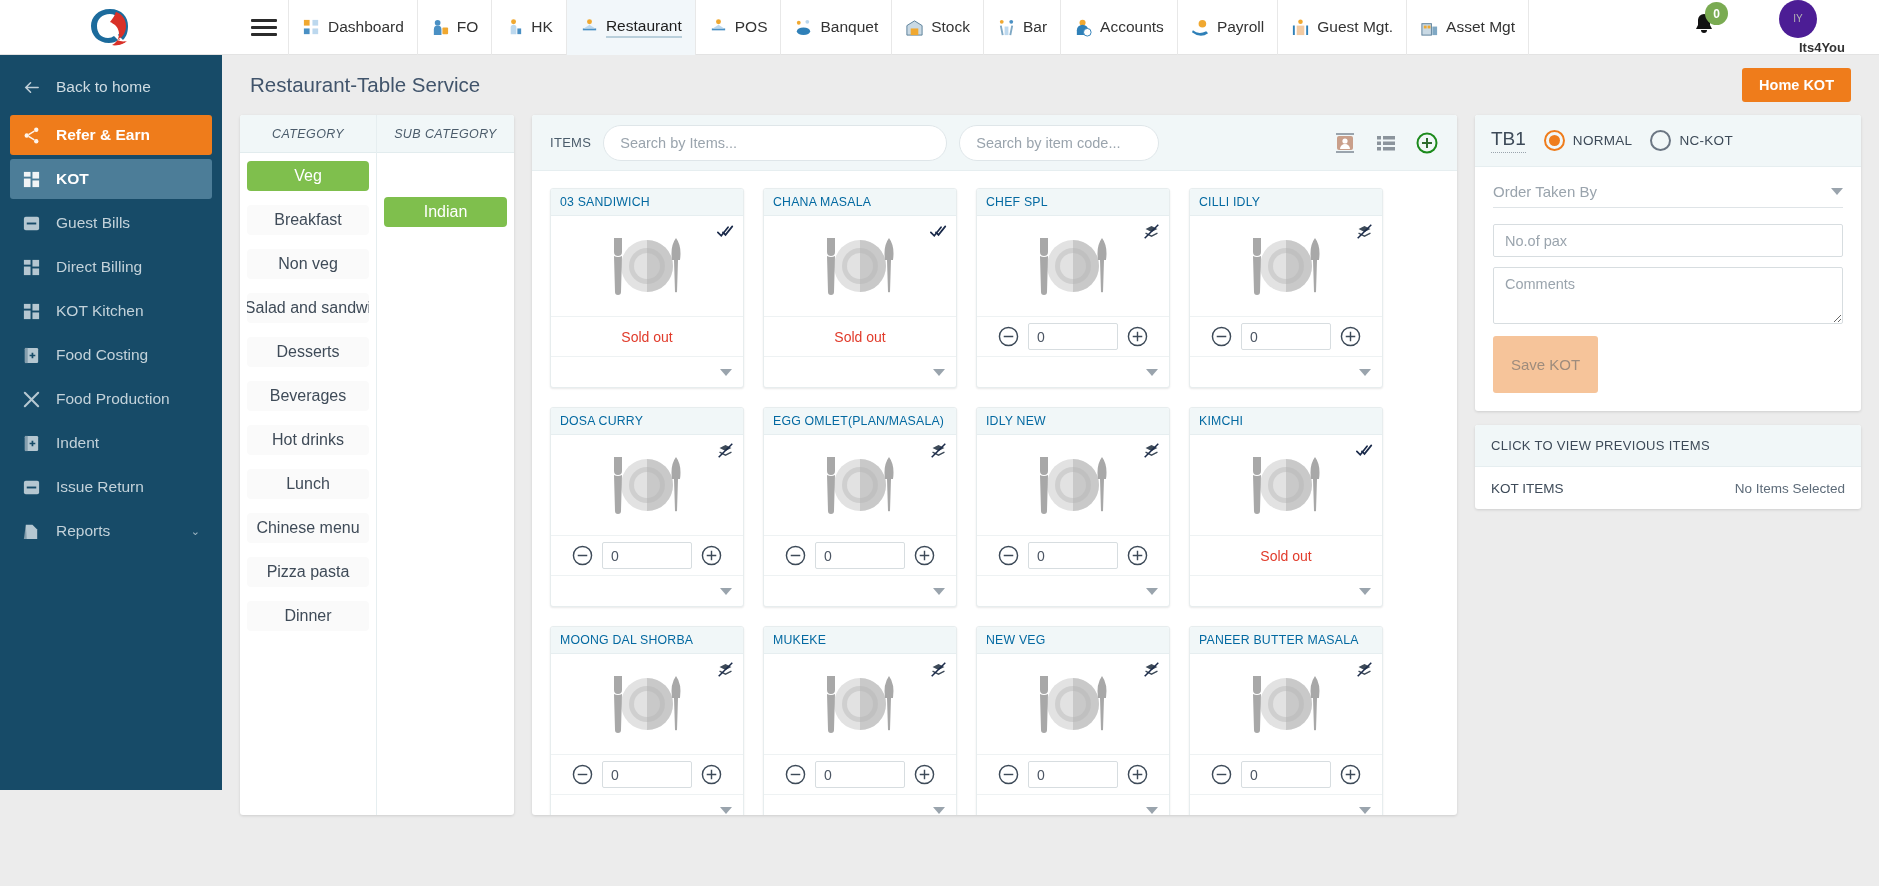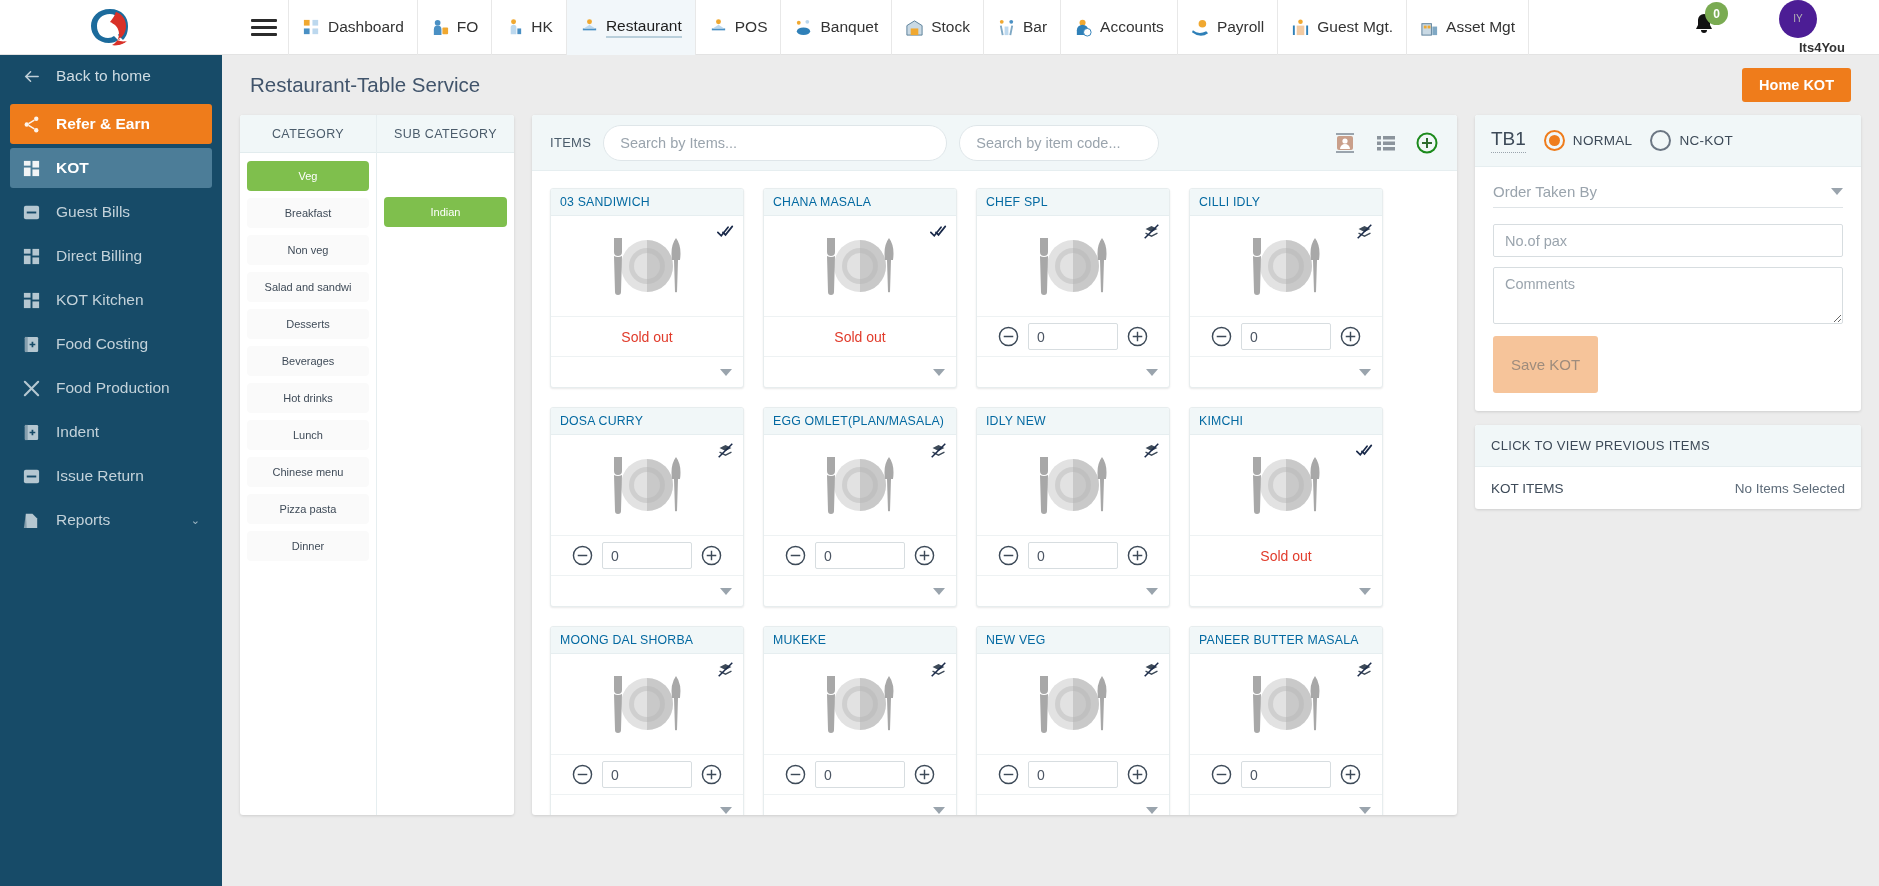--- a/index.html
+++ b/index.html
@@ -37,22 +37,22 @@
   }
   .avatar-wrap { display:flex; flex-direction:column; align-items:center; gap:2px; cursor:pointer;}
   .avatar {
     width:38px; height:38px; border-radius:50%; background:#4c1d95;
     display:flex; align-items:center; justify-content:center; color:#b4b4b4; font-size:10px;
   }
   .avatar-name { font-size:13px; font-weight:700; color:#333;margin-left:48px; }
 
   
   .sidebar {
-    position:absolute; top:55px; left:0; width:222px; height:831px;
-    background:#174b68; padding-top:1px; z-index:20;
+    position:absolute; top:55px; left:0; width:222px; height:735px;
+    background:#174b68; padding-top:12px; z-index:20;
   }
   .side-item {
     display:flex; align-items:center; gap:15px; height:40px; margin:0 10px 4px 10px;
     padding:0 12px; color:#c3d2da; font-size:15.5px; cursor:pointer; border-radius:3px;
   }
   .side-item.home { color:#cfdce3; margin-bottom:8px; }
   .side-item.refer { background:#ef7c1b; color:#fff; font-weight:700; }
   .side-item.active { background:#4c7d98; color:#fff; font-weight:700; }
   .side-ico { width:19px; height:19px; flex:none; opacity:.92; }
   .side-label { flex:1; }
@@ -73,26 +73,27 @@
   .cat-panel {
     width:274px; background:#fff; border-radius:3px; box-shadow:0 1px 3px rgba(0,0,0,.13);
     display:flex; height:700px; overflow:hidden;
   }
   .cat-col { width:137px; border-right:1px solid #e6eef0; display:flex; flex-direction:column; }
   .cat-col:last-child { border-right:none;gap:36px; }
   .cat-head {
     height:38px; display:flex; align-items:center; justify-content:center;
     background:#f1f7f8; font-size:12.5px; color:#4b5c6b; letter-spacing:.4px;
     border-bottom:1px solid #e2ecee;
+    font-style:italic;
   }
   .cat-list { padding:8px 7px; overflow:hidden; }
   .cat-item {
     height:30px; display:flex; align-items:center; justify-content:center;
-    font-size:11px; color:#3f4b58; background:#fafafa; border-radius:4px;
-    margin-bottom:7px; cursor:pointer; overflow:hidden; white-space:nowrap;
+    font-size:16px; color:#3f4b58; background:#fafafa; border-radius:4px;
+    margin-bottom:14px; cursor:pointer; overflow:hidden; white-space:nowrap;
   }
   .cat-item.sel { background:#7fbf4d; color:#fff; }
 
   
   .items-panel {
     flex:1; background:#fff; border-radius:3px; box-shadow:0 1px 3px rgba(0,0,0,.13);
     height:700px; overflow:hidden;
   }
   .items-bar {
     height:56px; background:#f1f7f8; display:flex; align-items:center; gap:12px;

